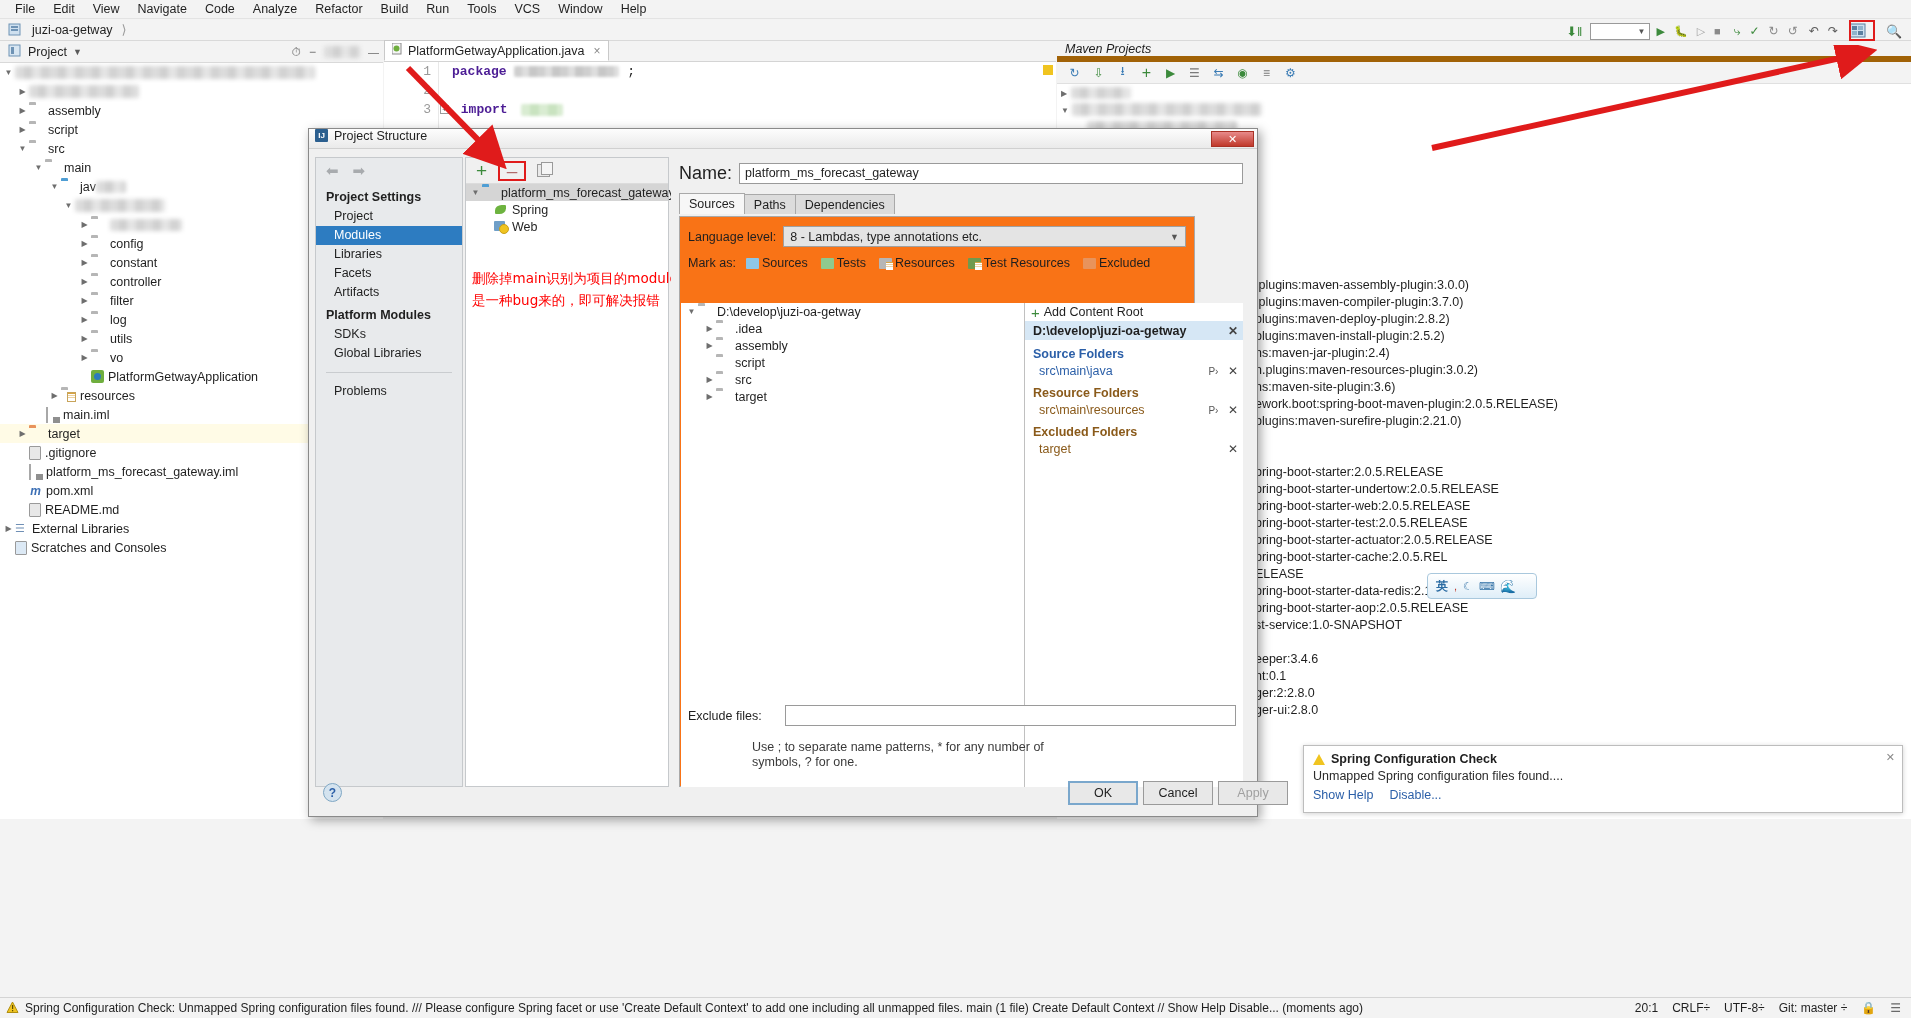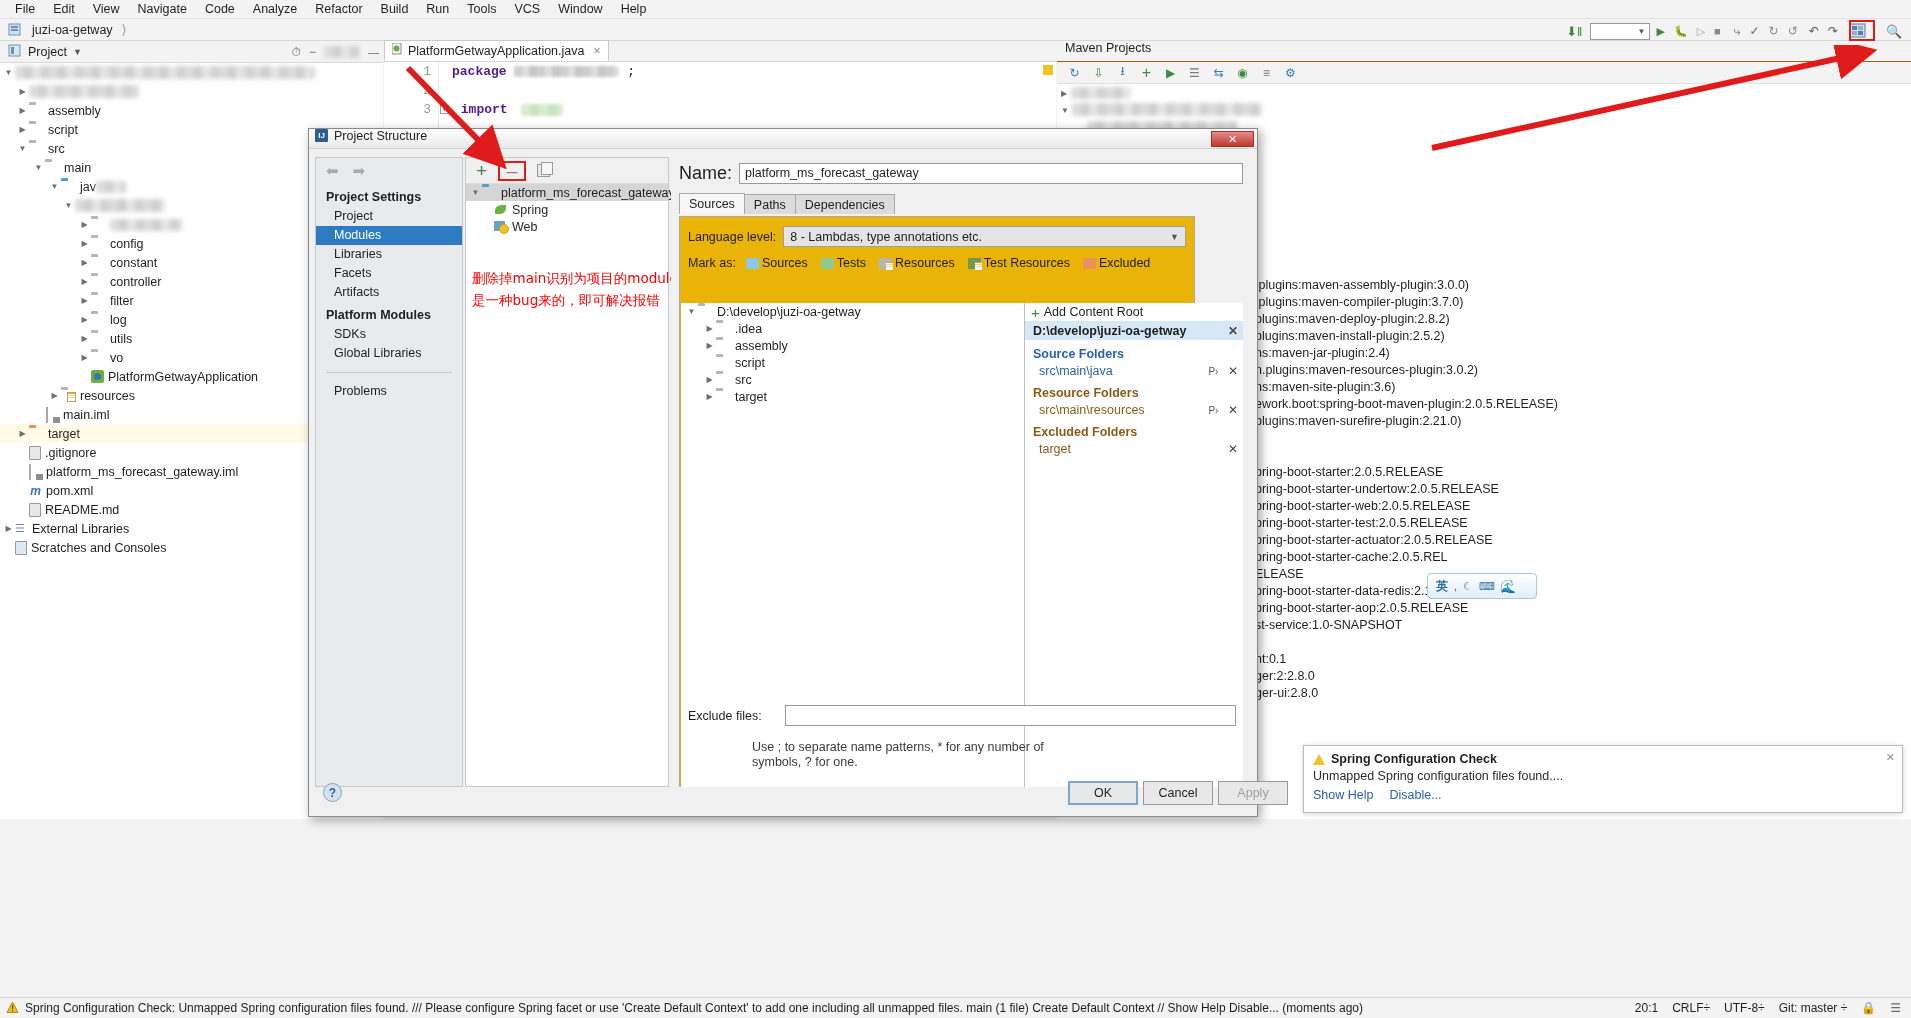--- a/index.html
+++ b/index.html
@@ -103,22 +103,23 @@
       background: repeating-linear-gradient(90deg,#cfcfcf 0 8px,#dedede 8px 15px,#c7c7c7 15px 23px);
       filter: blur(1.6px); border-radius:2px; }
   .greenblur { display:inline-block; height:12px; vertical-align:middle;
       background: repeating-linear-gradient(90deg,#d9ecd2 0 9px,#c9e3c0 9px 18px); filter:blur(1.4px); border-radius:2px;}
 
   .editor-warn { position:absolute; right:3px; top:3px; width:10px; height:10px; background:#f0c420; }
 
   
   .maven-header {
     position:absolute; left:1057px; top:41px; width:854px; height:21px;
-    background:#f3f3f3; border-bottom:1px solid #a16207; display:flex; align-items:flex-start; padding-left:8px;
+    background:#f3f3f3; border-bottom:6px solid #a16207; display:flex; align-items:center; padding-left:8px;
     font-size:12.5px;
+    font-style:italic;
   }
   .maven-toolbar {
     position:absolute; left:1057px; top:62px; width:854px; height:22px; background:#f3f3f3;
     display:flex; align-items:center; gap:9px; padding-left:10px; border-bottom:1px solid #e0e0e0;
   }
   .mvn-ic { width:15px; height:15px; display:flex; align-items:center; justify-content:center; font-size:12px; }
   .maven-body { position:absolute; left:1057px; top:84px; width:854px; height:735px; background:#ffffff;
      font-size:12.5px; overflow:hidden; }
   .mv-row { height:17px; line-height:17px; white-space:nowrap; padding-left:4px; }
 
@@ -173,21 +174,21 @@
   .cfg-pane { position:absolute; left:362px; top:8px; width:580px; height:630px; background:#f0f0f0; }
   .name-row { display:flex; align-items:center; gap:7px; padding:6px 8px 0 8px; }
   .name-row label { font-size:18px; }
   .name-input { flex:1; height:21px; background:#ffffff; border:1px solid #9a9a9a; padding:0 5px;
      font-size:12.5px; line-height:19px; }
 
   .tabs { display:flex; align-items:flex-end; margin:9px 0 0 8px; height:21px; }
   .tab { height:20px; padding:0 9px; display:flex; align-items:center; font-size:12.5px;
      background:#dcdcdc; border:1px solid #a9a9a9; border-bottom:none; margin-right:-1px; }
   .tab.active { background:#f7f7f7; height:21px; }
-  .tabpanel { position:absolute; left:8px; top:59px; width:516px; height:571px; background:#eab308; border:1px solid #a9a9a9; }
+  .tabpanel { position:absolute; left:8px; top:59px; width:516px; height:571px; background:#f97316; border:1px solid #a9a9a9; }
 
   .lang-row { display:flex; align-items:center; gap:7px; padding:9px 8px 0 8px; }
   .lang-row label { font-size:12.5px; }
   .combo { flex:1; height:21px; background:#e4e4e4; border:1px solid #a0a0a0; display:flex;
       align-items:center; justify-content:space-between; padding:0 6px; font-size:12.5px; }
   .combo .chev { color:#555; font-size:9px; }
 
   .mark-row { display:flex; align-items:center; gap:4px; padding:9px 8px 0 8px; font-size:12.5px; }
   .mark-row .mk { display:flex; align-items:center; gap:3px; margin-right:9px; }
   .mk-ic { width:13px; height:11px; border-radius:1px; position:relative; }
@@ -544,20 +545,21 @@
     <div class="mv-row" style="padding-left:198px;">pring-boot-starter-undertow:2.0.5.RELEASE</div>
     <div class="mv-row" style="padding-left:198px;">pring-boot-starter-web:2.0.5.RELEASE</div>
     <div class="mv-row" style="padding-left:198px;">pring-boot-starter-test:2.0.5.RELEASE</div>
     <div class="mv-row" style="padding-left:198px;">pring-boot-starter-actuator:2.0.5.RELEASE</div>
     <div class="mv-row" style="padding-left:198px;">pring-boot-starter-cache:2.0.5.REL</div>
     <div class="mv-row" style="padding-left:198px;">ELEASE</div>
     <div class="mv-row" style="padding-left:198px;">pring-boot-starter-data-redis:2.1.4.RELEASE</div>
     <div class="mv-row" style="padding-left:198px;">pring-boot-starter-aop:2.0.5.RELEASE</div>
     <div class="mv-row" style="padding-left:198px;">st-service:1.0-SNAPSHOT</div>
     <div style="height:17px;"></div>
+    <div class="mv-row" style="padding-left:198px;">eeper:3.4.6</div>
     <div class="mv-row" style="padding-left:198px;">nt:0.1</div>
     <div class="mv-row" style="padding-left:198px;">ger:2:2.8.0</div>
     <div class="mv-row" style="padding-left:198px;">ger-ui:2.8.0</div>
   </div>
 
   <div class="dialog">
     <div class="dlg-title">
       <span class="ij-logo">IJ</span>
       <span>Project Structure</span>
       <span class="dlg-close">✕</span>

